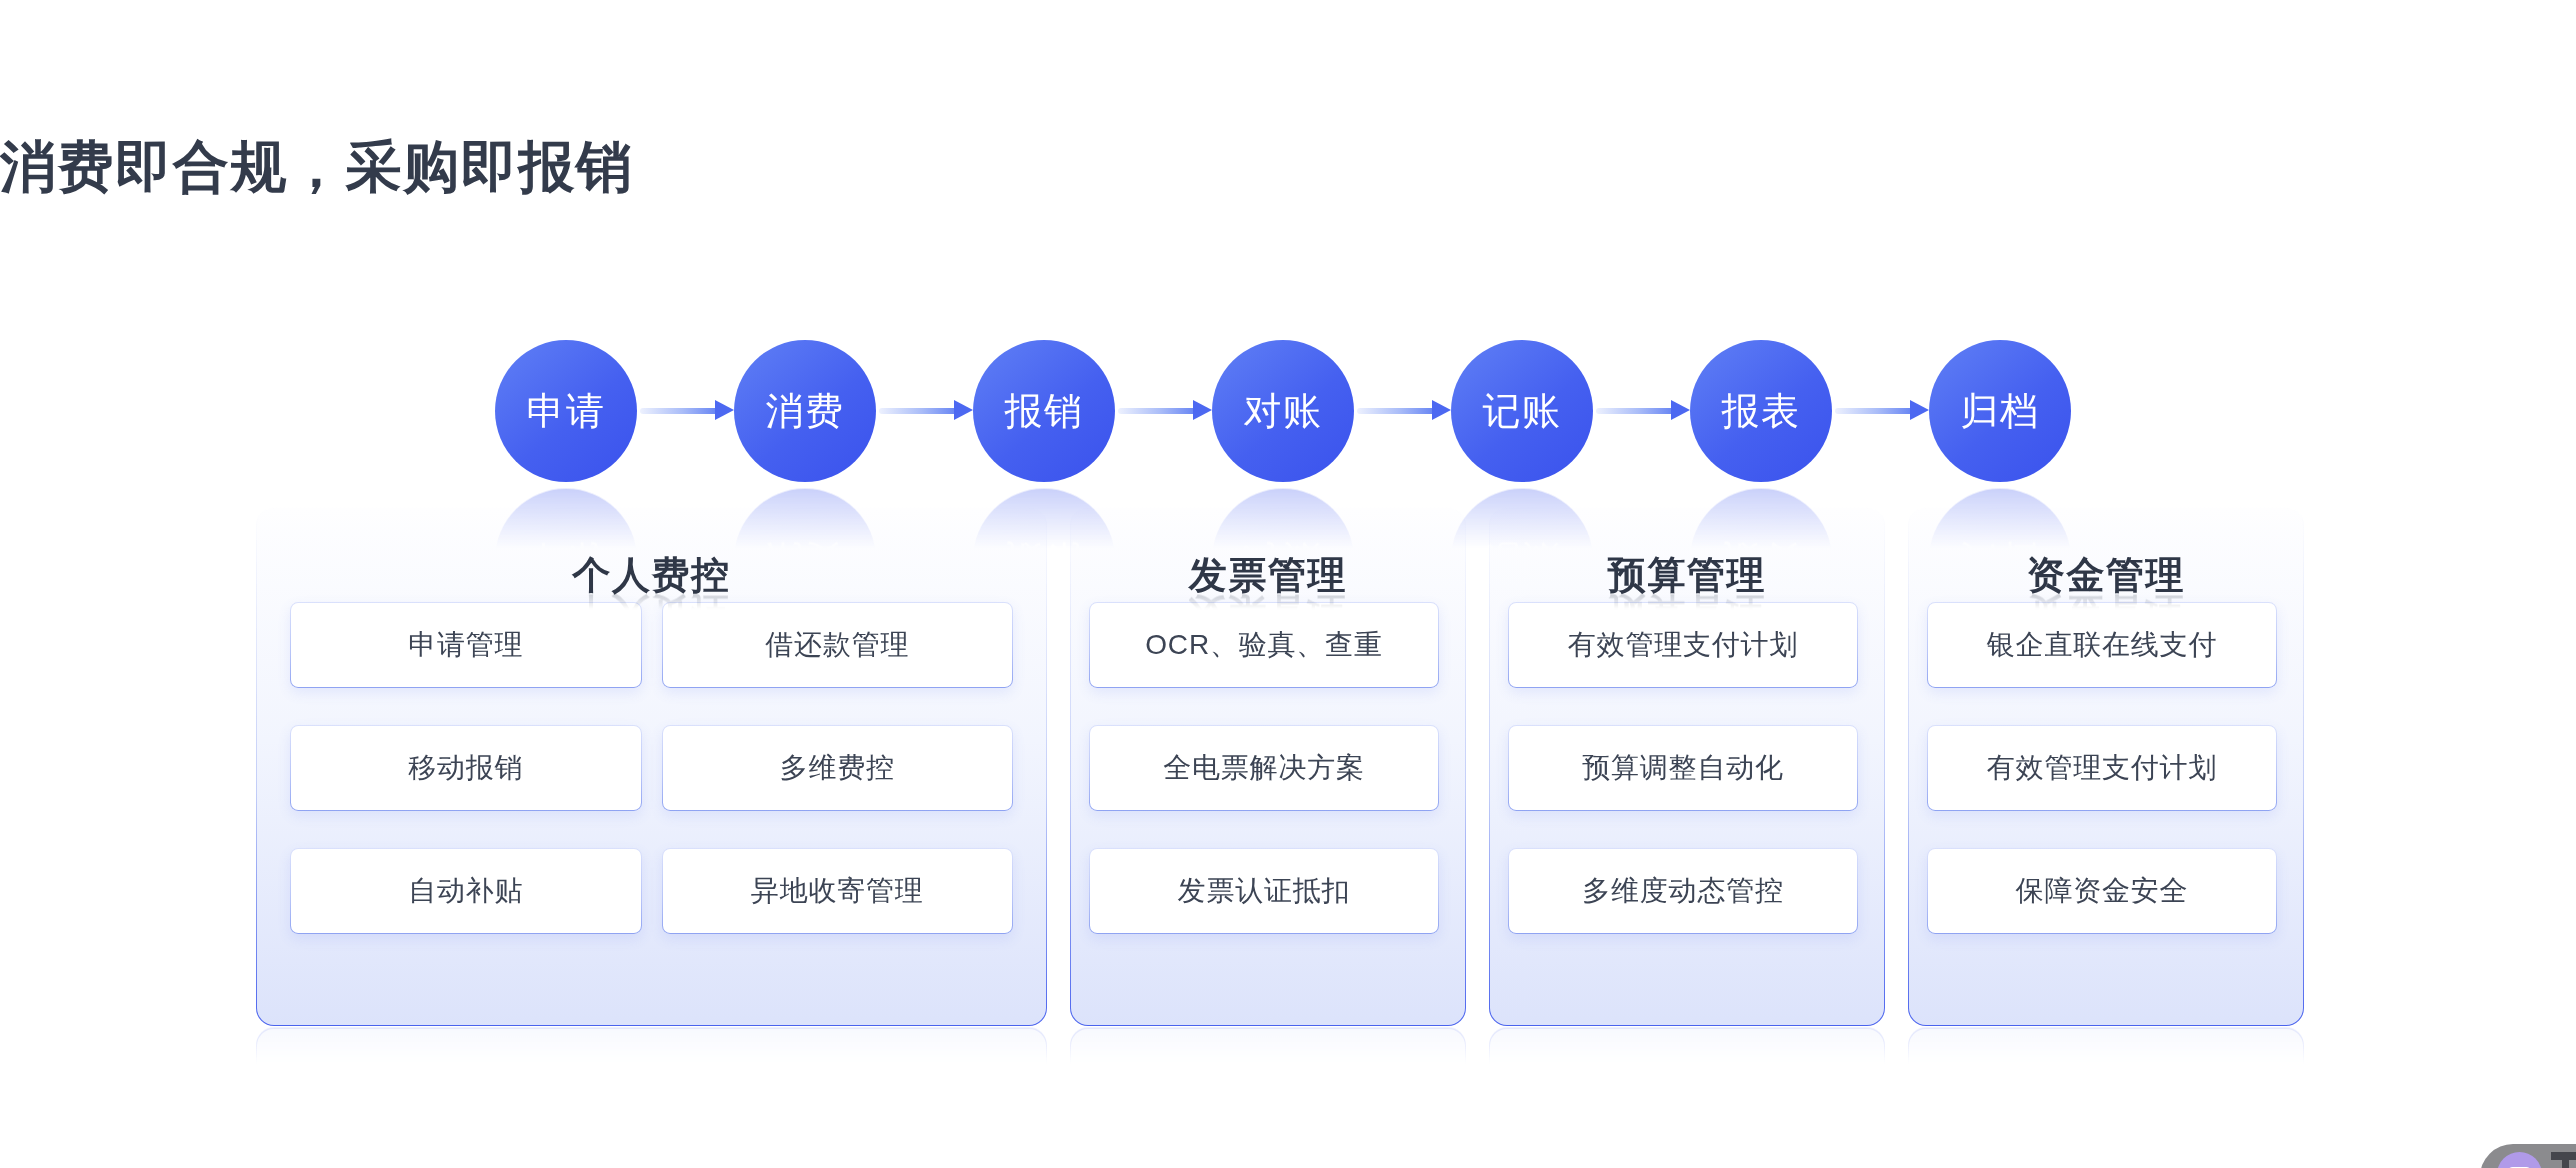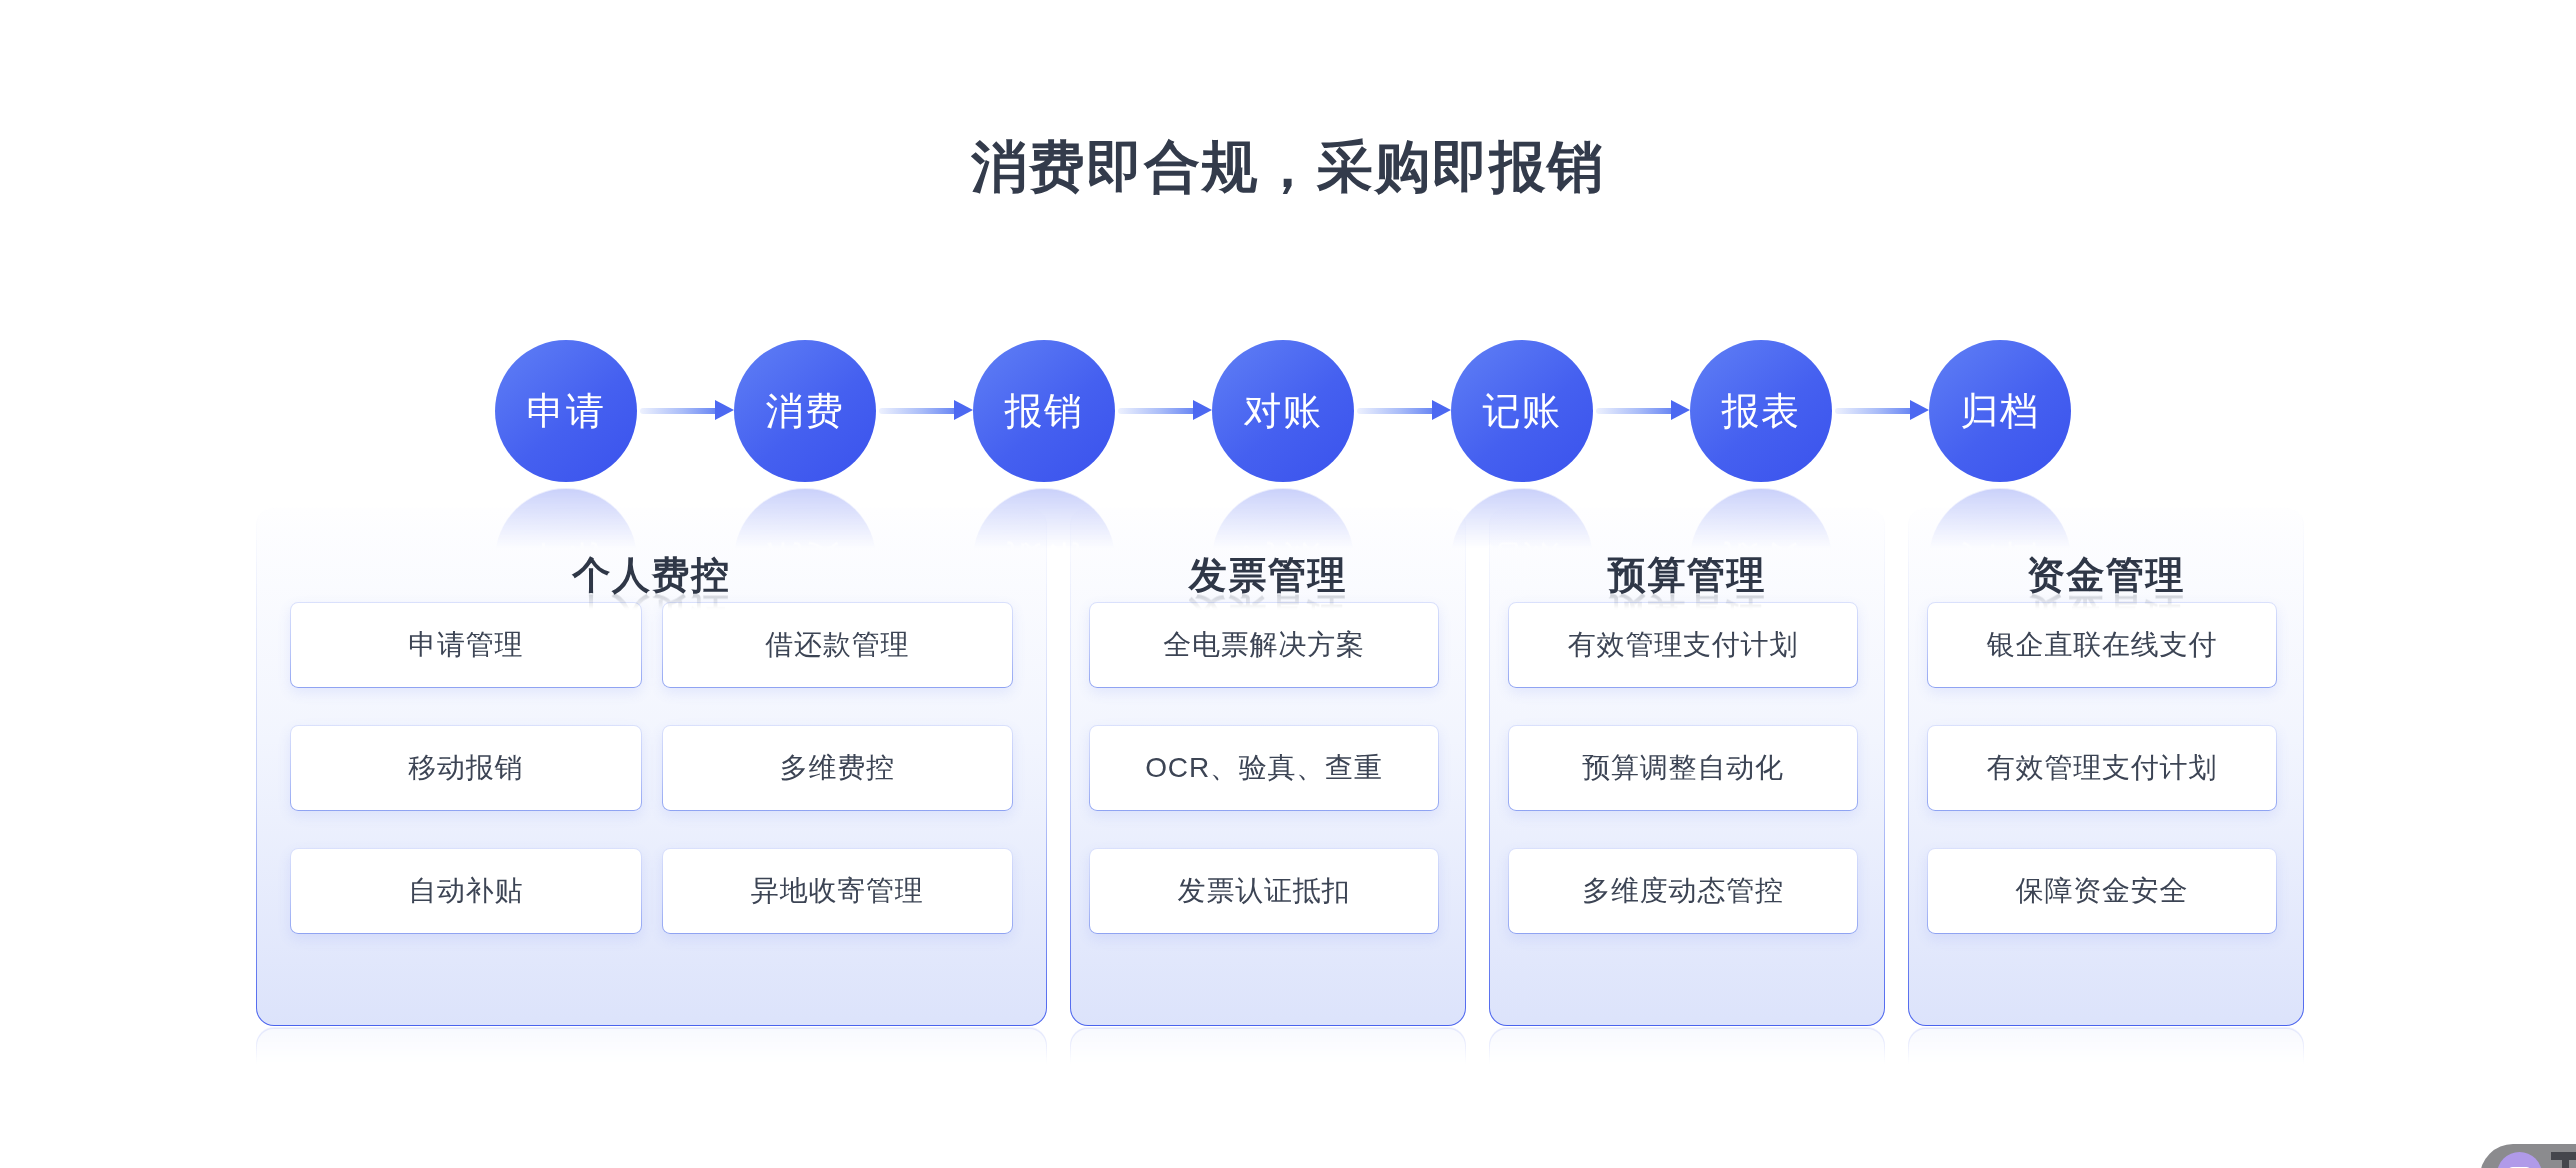--- a/index.html
+++ b/index.html
@@ -12,21 +12,21 @@
     font-family: "Liberation Sans", "DejaVu Sans", sans-serif;
   }
 
   
   .main-title {
     position: absolute;
     top: 129px;
     left: 0;
     width: 100%;
     margin: 0;
-    text-align: center;
+    text-align: left;
     font-size: 56px;
     line-height: 1.35;
     font-weight: 700;
     color: #333B4B;
     letter-spacing: 1.6px;
   }
 
   
   .flow {
     position: absolute;
@@ -256,22 +256,22 @@
         <div class="item">自动补贴</div>
         <div class="item">异地收寄管理</div>
       </div>
     </section>
 
     <section class="card small">
       <h2 class="card-title">
         <span class="reflect">发票管理</span>
       </h2>
       <div class="items">
+        <div class="item">OCR、验真、查重</div>
         <div class="item">全电票解决方案</div>
-        <div class="item">OCR、验真、查重</div>
         <div class="item">发票认证抵扣</div>
       </div>
     </section>
 
     <section class="card small">
       <h2 class="card-title">
         <span class="reflect">预算管理</span>
       </h2>
       <div class="items">
         <div class="item">有效管理支付计划</div>

